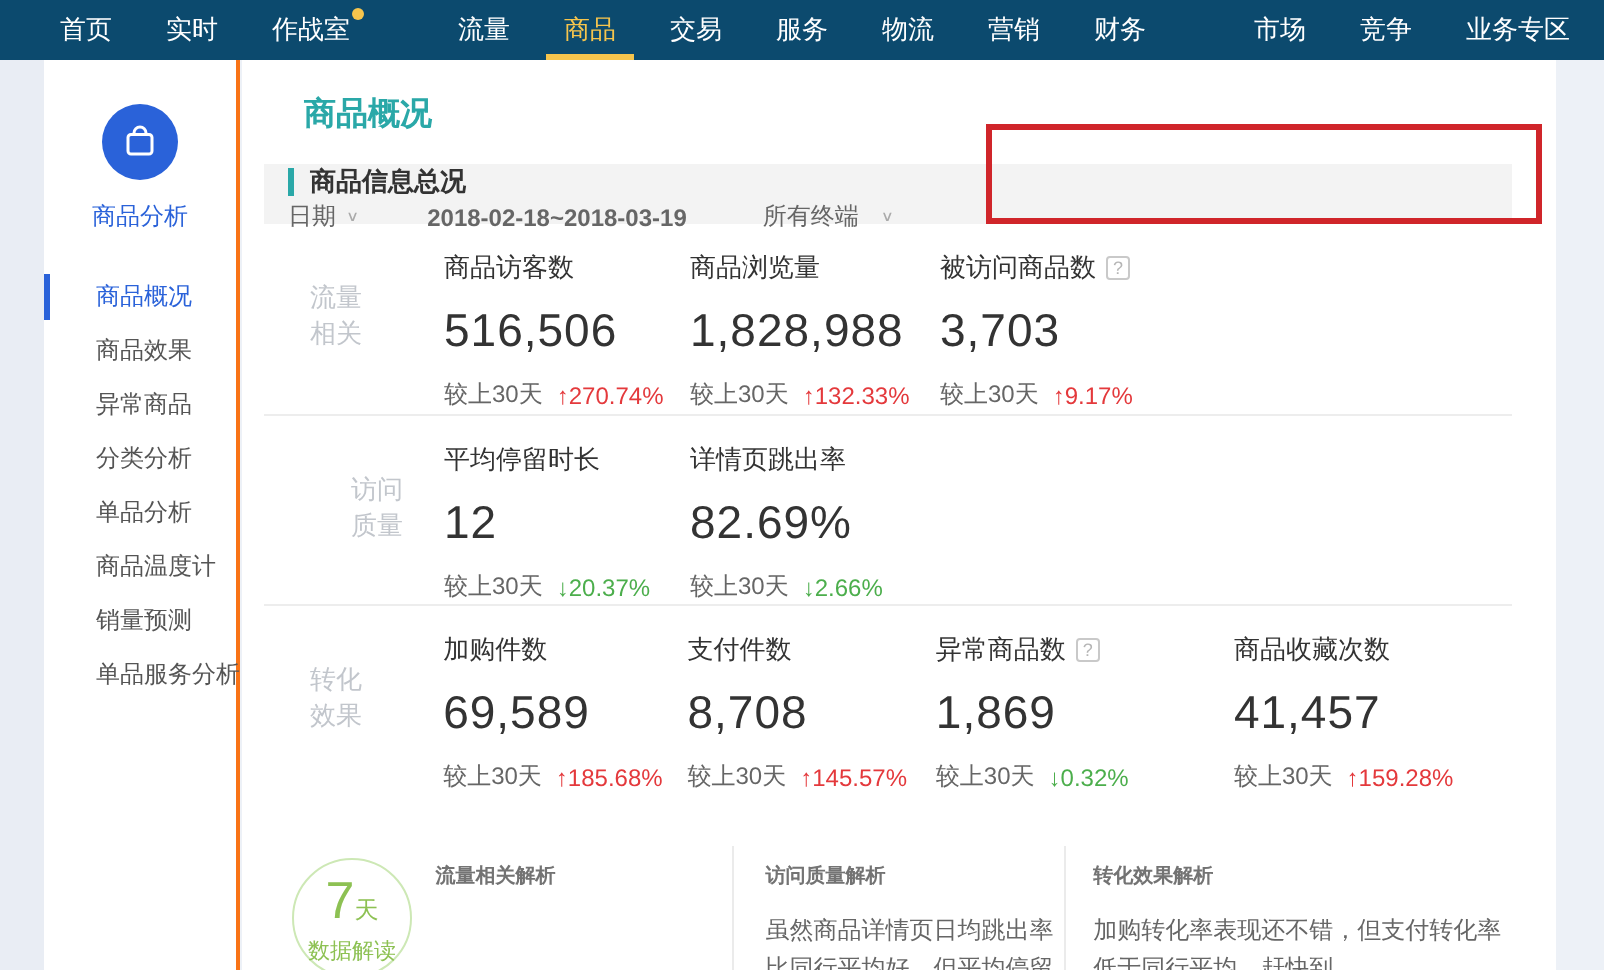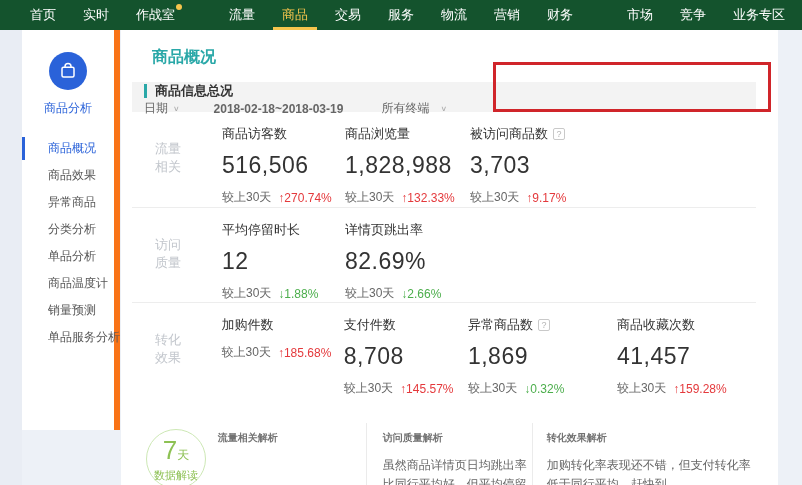--- a/index.html
+++ b/index.html
@@ -1,30 +1,30 @@
 <!DOCTYPE html>
 <html><head>
 <meta charset="utf-8">
 <style>
   * { margin:0; padding:0; box-sizing:border-box; }
   html,body { width:802px; height:485px; overflow:hidden; }
   body { font-family:"Liberation Sans","DejaVu Sans",sans-serif; background:#edf1f7; position:relative; font-size:12px; color:#333; }
 
   
-  .topnav { position:absolute; left:0; top:0; width:802px; height:30px; background:#14532d; display:flex; align-items:center; padding-left:30px; z-index:30; }
+  .topnav { position:absolute; left:0; top:0; width:802px; height:30px; background:#0c4a6e; display:flex; align-items:center; padding-left:30px; z-index:30; }
   .nav-item { color:#fff; font-size:13px; margin-right:27px; position:relative; cursor:pointer; height:30px; line-height:30px; white-space:nowrap; }
   .nav-item.active { color:#f6c54d; }
   .nav-item.active::after { content:""; position:absolute; left:50%; transform:translateX(-50%); bottom:0; width:44px; height:3px; background:#f6c54d; }
   .nav-item .dot { position:absolute; top:4px; right:-7px; width:6px; height:6px; border-radius:50%; background:#f6c54d; }
   .nav-sep { width:1px; height:14px; background:rgba(255,255,255,.45); margin-right:27px; }
   .nav-gap { width:26px; }
 
   
   .left-strip { position:absolute; left:0; top:30px; width:22px; height:455px; background:#e9edf4; }
-  .sidebar { position:absolute; left:22px; top:30px; width:98px; height:400px; background:#fff; border-right:6px solid #f97316; }
+  .sidebar { position:absolute; left:22px; top:30px; width:98px; height:455px; background:#fff; border-right:2px solid #f97316; }
   .sb-head { text-align:center; padding-top:22px; padding-bottom:18px; }
   .sb-icon { width:38px; height:38px; border-radius:50%; background:#2a62d9; display:inline-flex; align-items:center; justify-content:center; }
   .sb-icon svg { width:18px; height:18px; }
   .sb-title { margin-top:10px; color:#2a62d9; font-size:12px; }
   .sb-item { height:27px; line-height:27px; padding-left:26px; font-size:12px; color:#555; cursor:pointer; position:relative; white-space:nowrap; }
   .sb-item.active { color:#2a62d9; }
   .sb-item.active::before { content:""; position:absolute; left:0; top:2px; width:3px; height:23px; background:#2a62d9; }
 
   
   .main { position:absolute; left:121px; top:30px; width:657px; height:455px; background:#fff; }
@@ -162,45 +162,46 @@
           </div>
         <div class="val">3,703</div>
         <div class="cmp">
             <span>较上30天</span>
             <span class="chg up">↑9.17%</span>
           </div>
       </div>
     </div>
 
     <div class="m-row">
-      <div class="g-label" style="white-space: pre-line;">访问
+      <div class="g-label" style="white-space: pre-line; text-align: center;">访问
 质量</div>
       <div class="m-item w0">
         <div class="lbl">平均停留时长</div>
         <div class="val">12</div>
         <div class="cmp">
             <span>较上30天</span>
-            <span class="chg down">↓1.88%</span>
+            <span class="chg down">↓20.37%</span>
           </div>
       </div>
       <div class="m-item w1">
         <div class="lbl">详情页跳出率</div>
         <div class="val">82.69%</div>
         <div class="cmp">
             <span>较上30天</span>
             <span class="chg down">↓2.66%</span>
           </div>
       </div>
     </div>
 
     <div class="m-row">
       <div class="g-label" style="white-space: pre-line;">转化
 效果</div>
       <div class="m-item w0">
         <div class="lbl">加购件数</div>
+        <div class="val">69,589</div>
         <div class="cmp">
             <span>较上30天</span>
             <span class="chg up">↑185.68%</span>
           </div>
       </div>
       <div class="m-item w1">
         <div class="lbl">支付件数</div>
         <div class="val">8,708</div>
         <div class="cmp">
             <span>较上30天</span>

